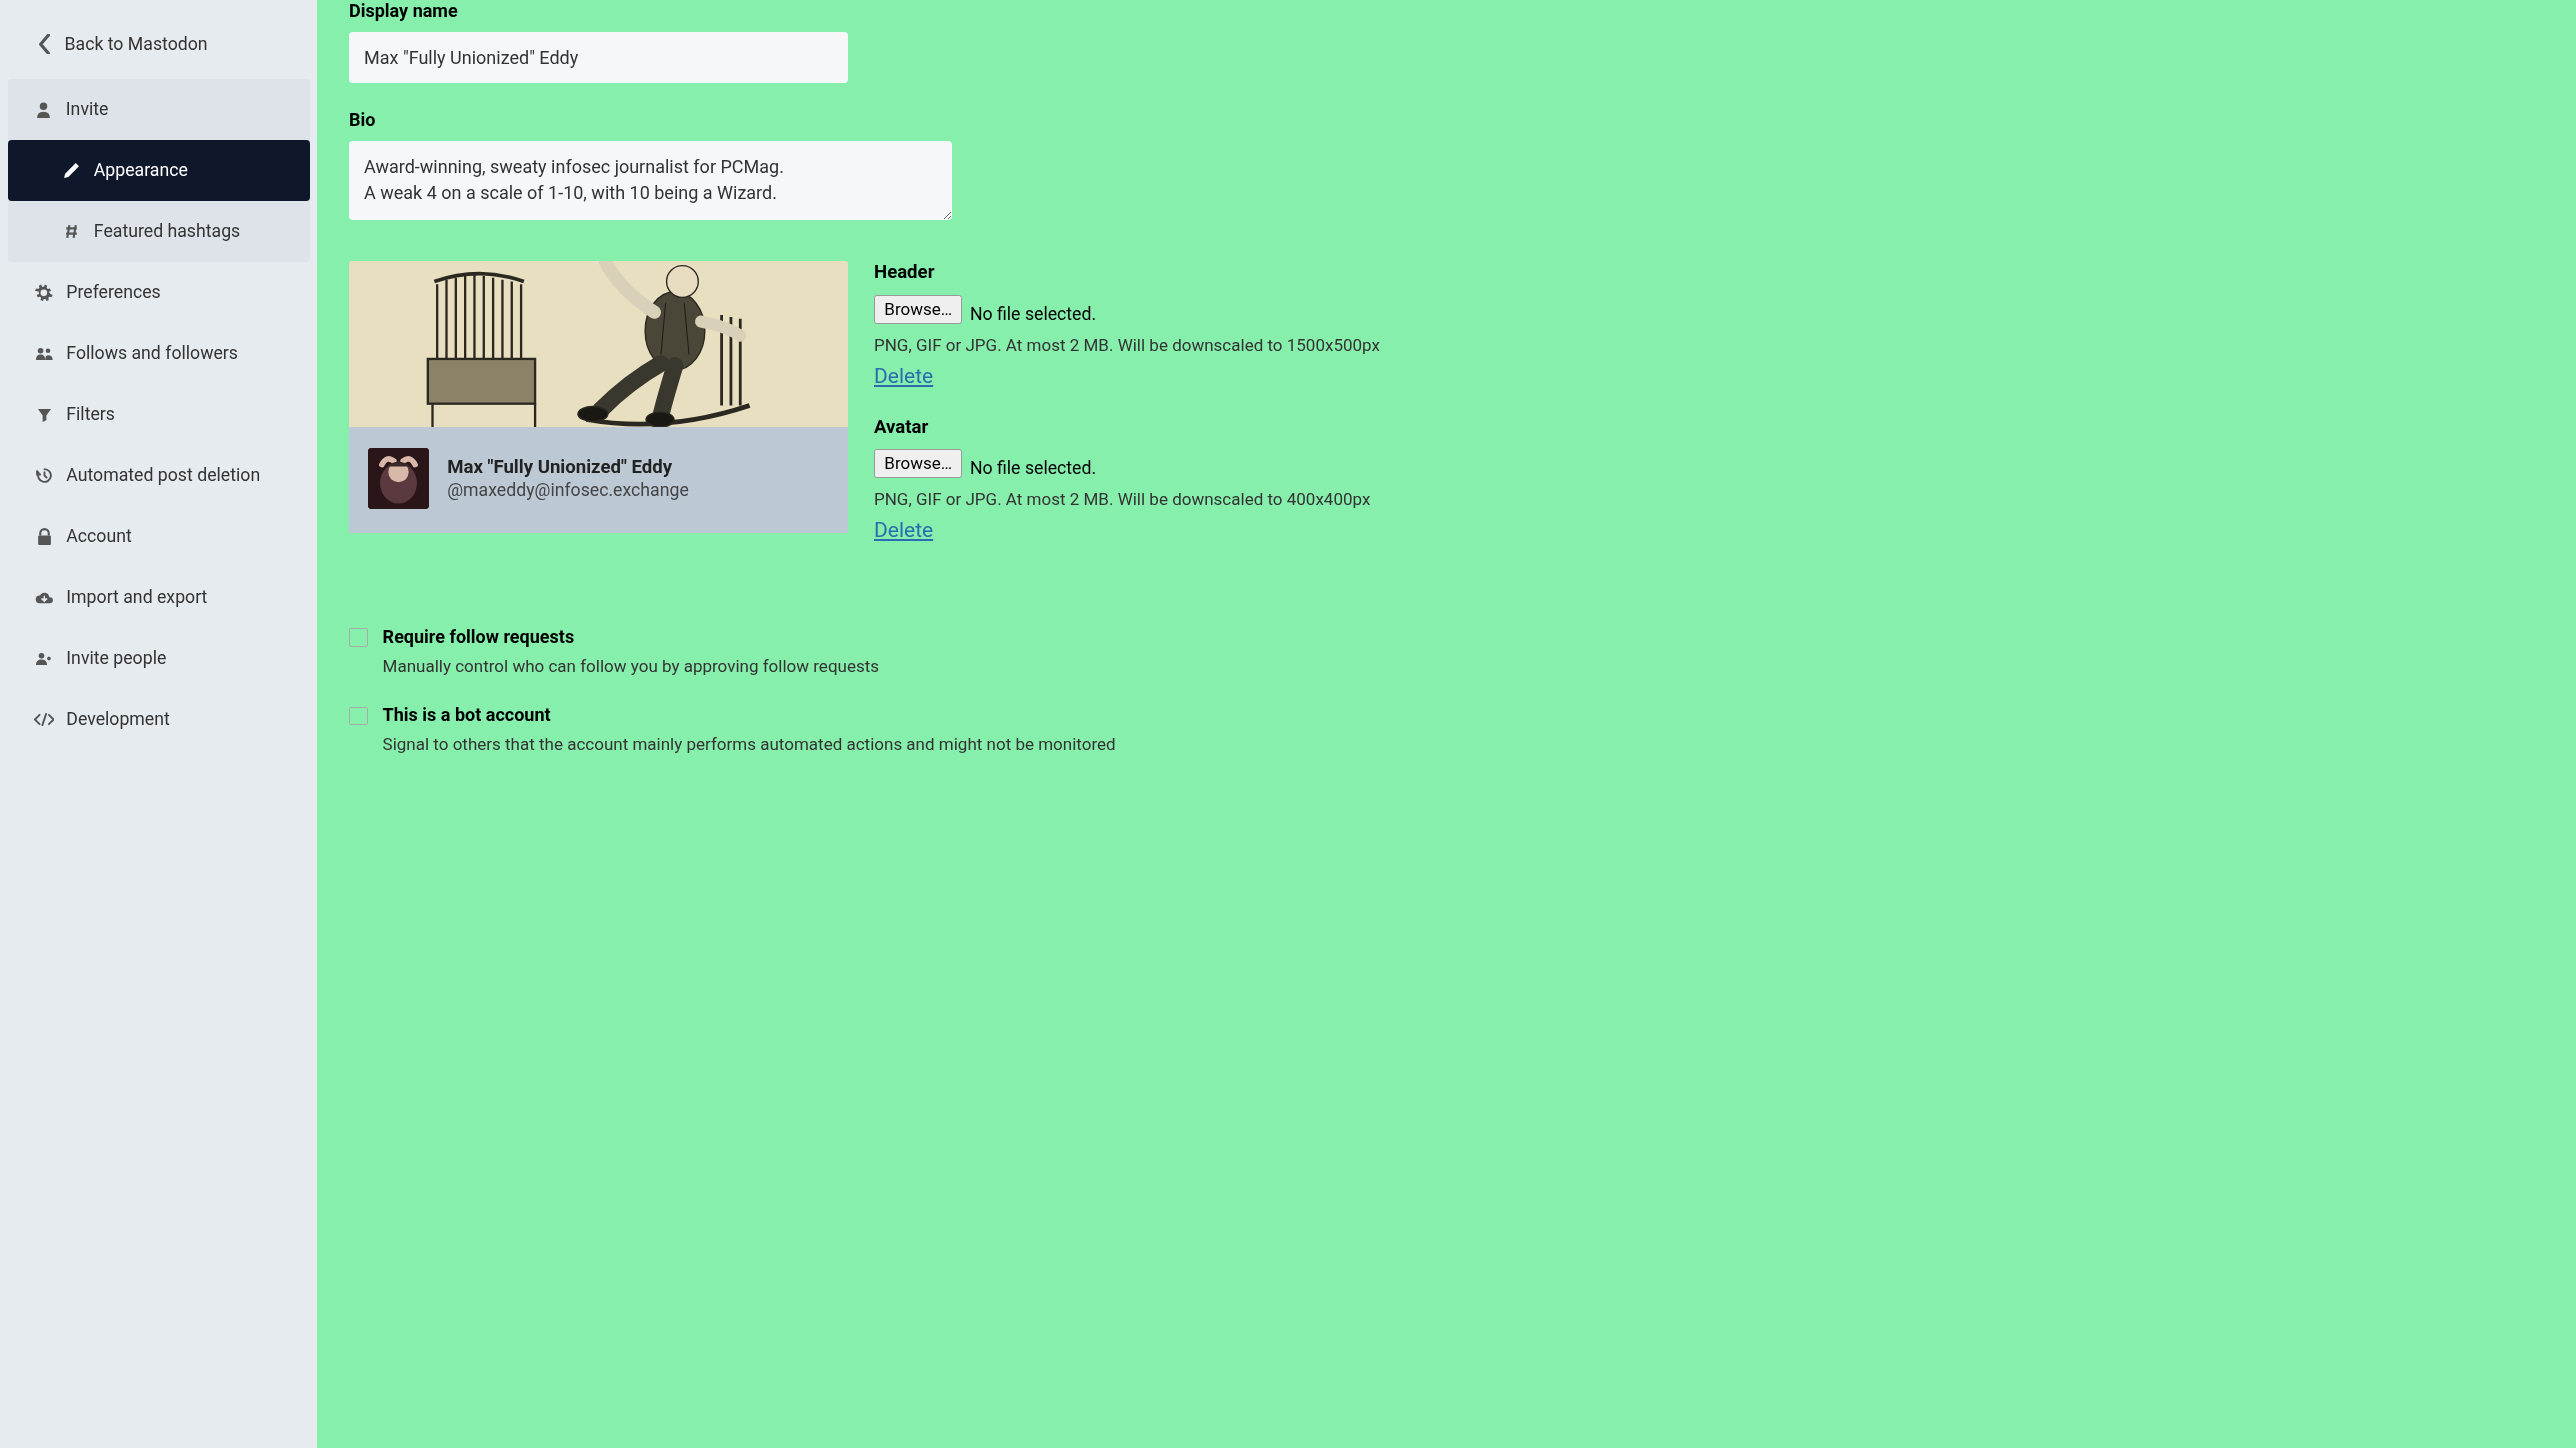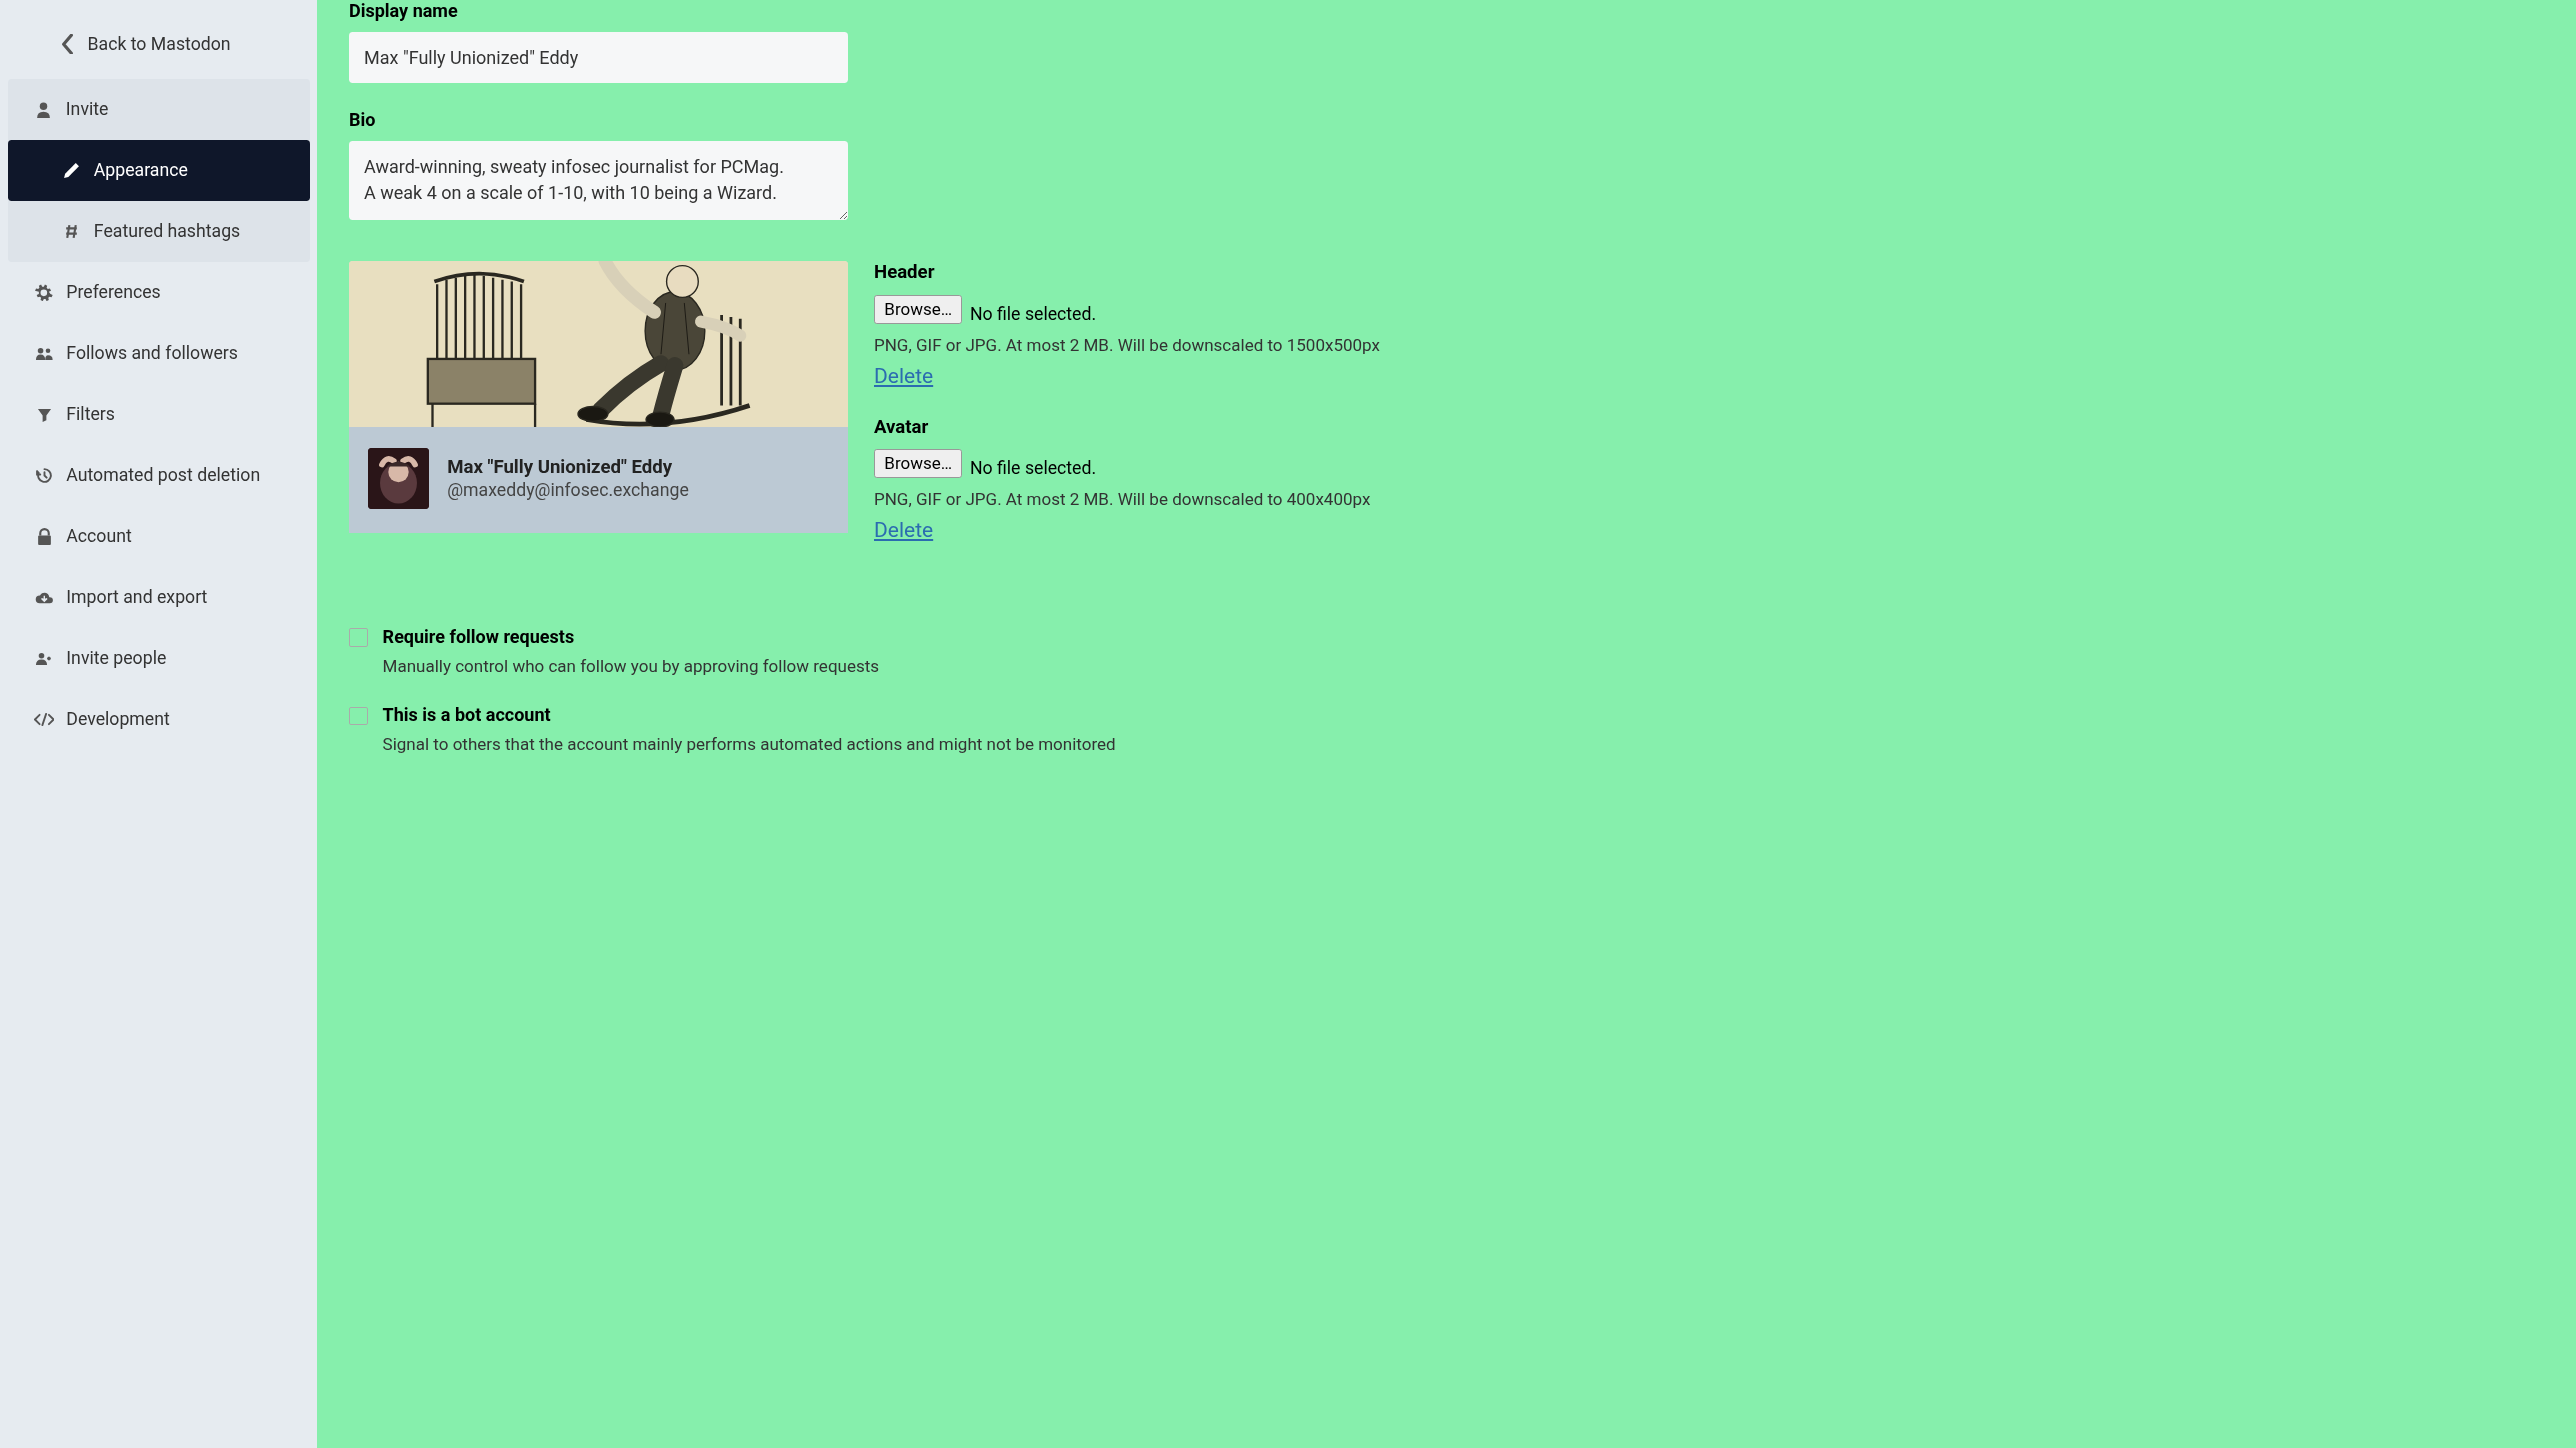--- a/index.html
+++ b/index.html
@@ -29,21 +29,20 @@
       height: 61px;
       padding-left: 31px;
       color: #333;
       font-size: 17.7px;
       cursor: pointer;
       border-radius: 3.7px;
     }
     .nav-item.back {
       height: 51px;
       margin-bottom: 9.3px;
-      margin-left: 23px;
     }
     .nav-group {
       background: #dde3e9;
       margin: 0 7.5px;
       border-radius: 3.7px;
     }
     .nav-group .nav-item {
       padding-left: 23px;
     }
     .nav-item.sub {
@@ -82,21 +81,21 @@
       background: #f6f7f8;
       border: none;
       border-radius: 3.7px;
       padding: 15px 15px;
       font-size: 18px;
       color: #333;
       font-family: inherit;
       margin-bottom: 26px;
     }
     .text-area {
-      width: 499px;
+      width: 603px;
       height: 79px;
       background: #f6f7f8;
       border: none;
       border-radius: 3.7px;
       padding: 13px 15px;
       font-size: 18px;
       color: #333;
       font-family: inherit;
       line-height: 1.4;
       resize: vertical;

